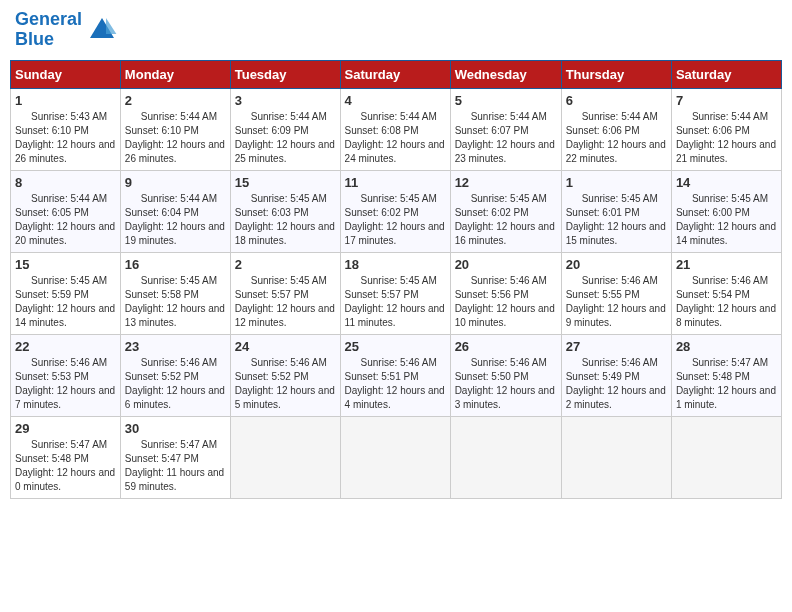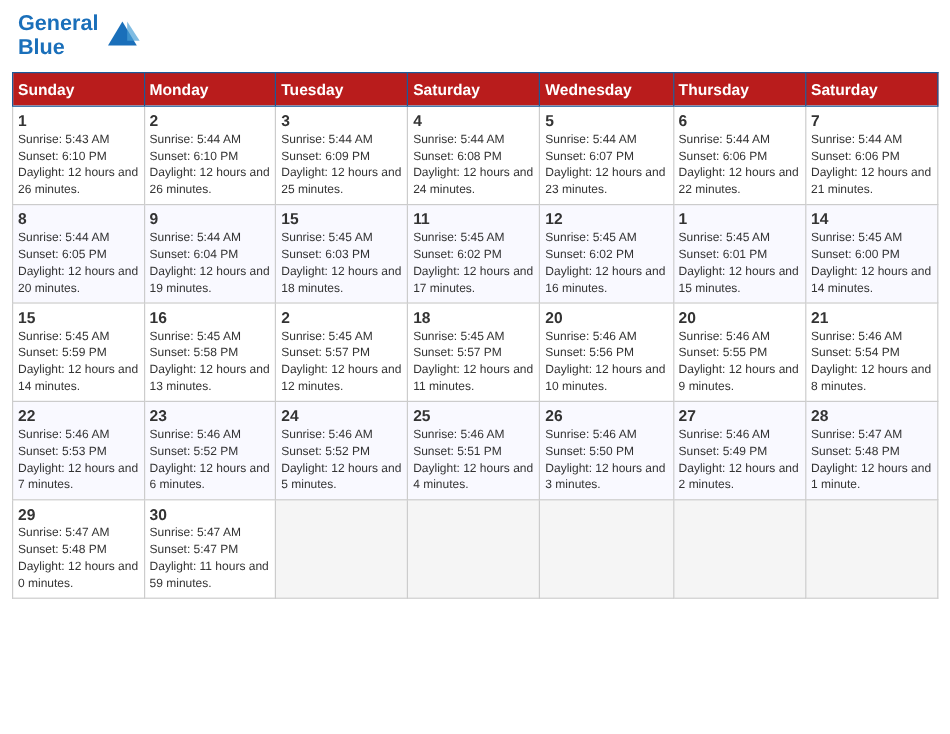--- a/index.html
+++ b/index.html
@@ -76,20 +76,21 @@
     .day-num {
       font-size: 13px;
       font-weight: bold;
       display: block;
       margin-bottom: 2px;
     }
     .day-info {
       font-size: 10px;
       line-height: 1.4;
       color: #333;
+      margin-left: 16px;
     }
     tr:nth-child(even) td:not(.empty) {
       background: #f9f9ff;
     }
   </style>
 </head>
 <body>
 
 <div class="header">
   <div class="logo">

